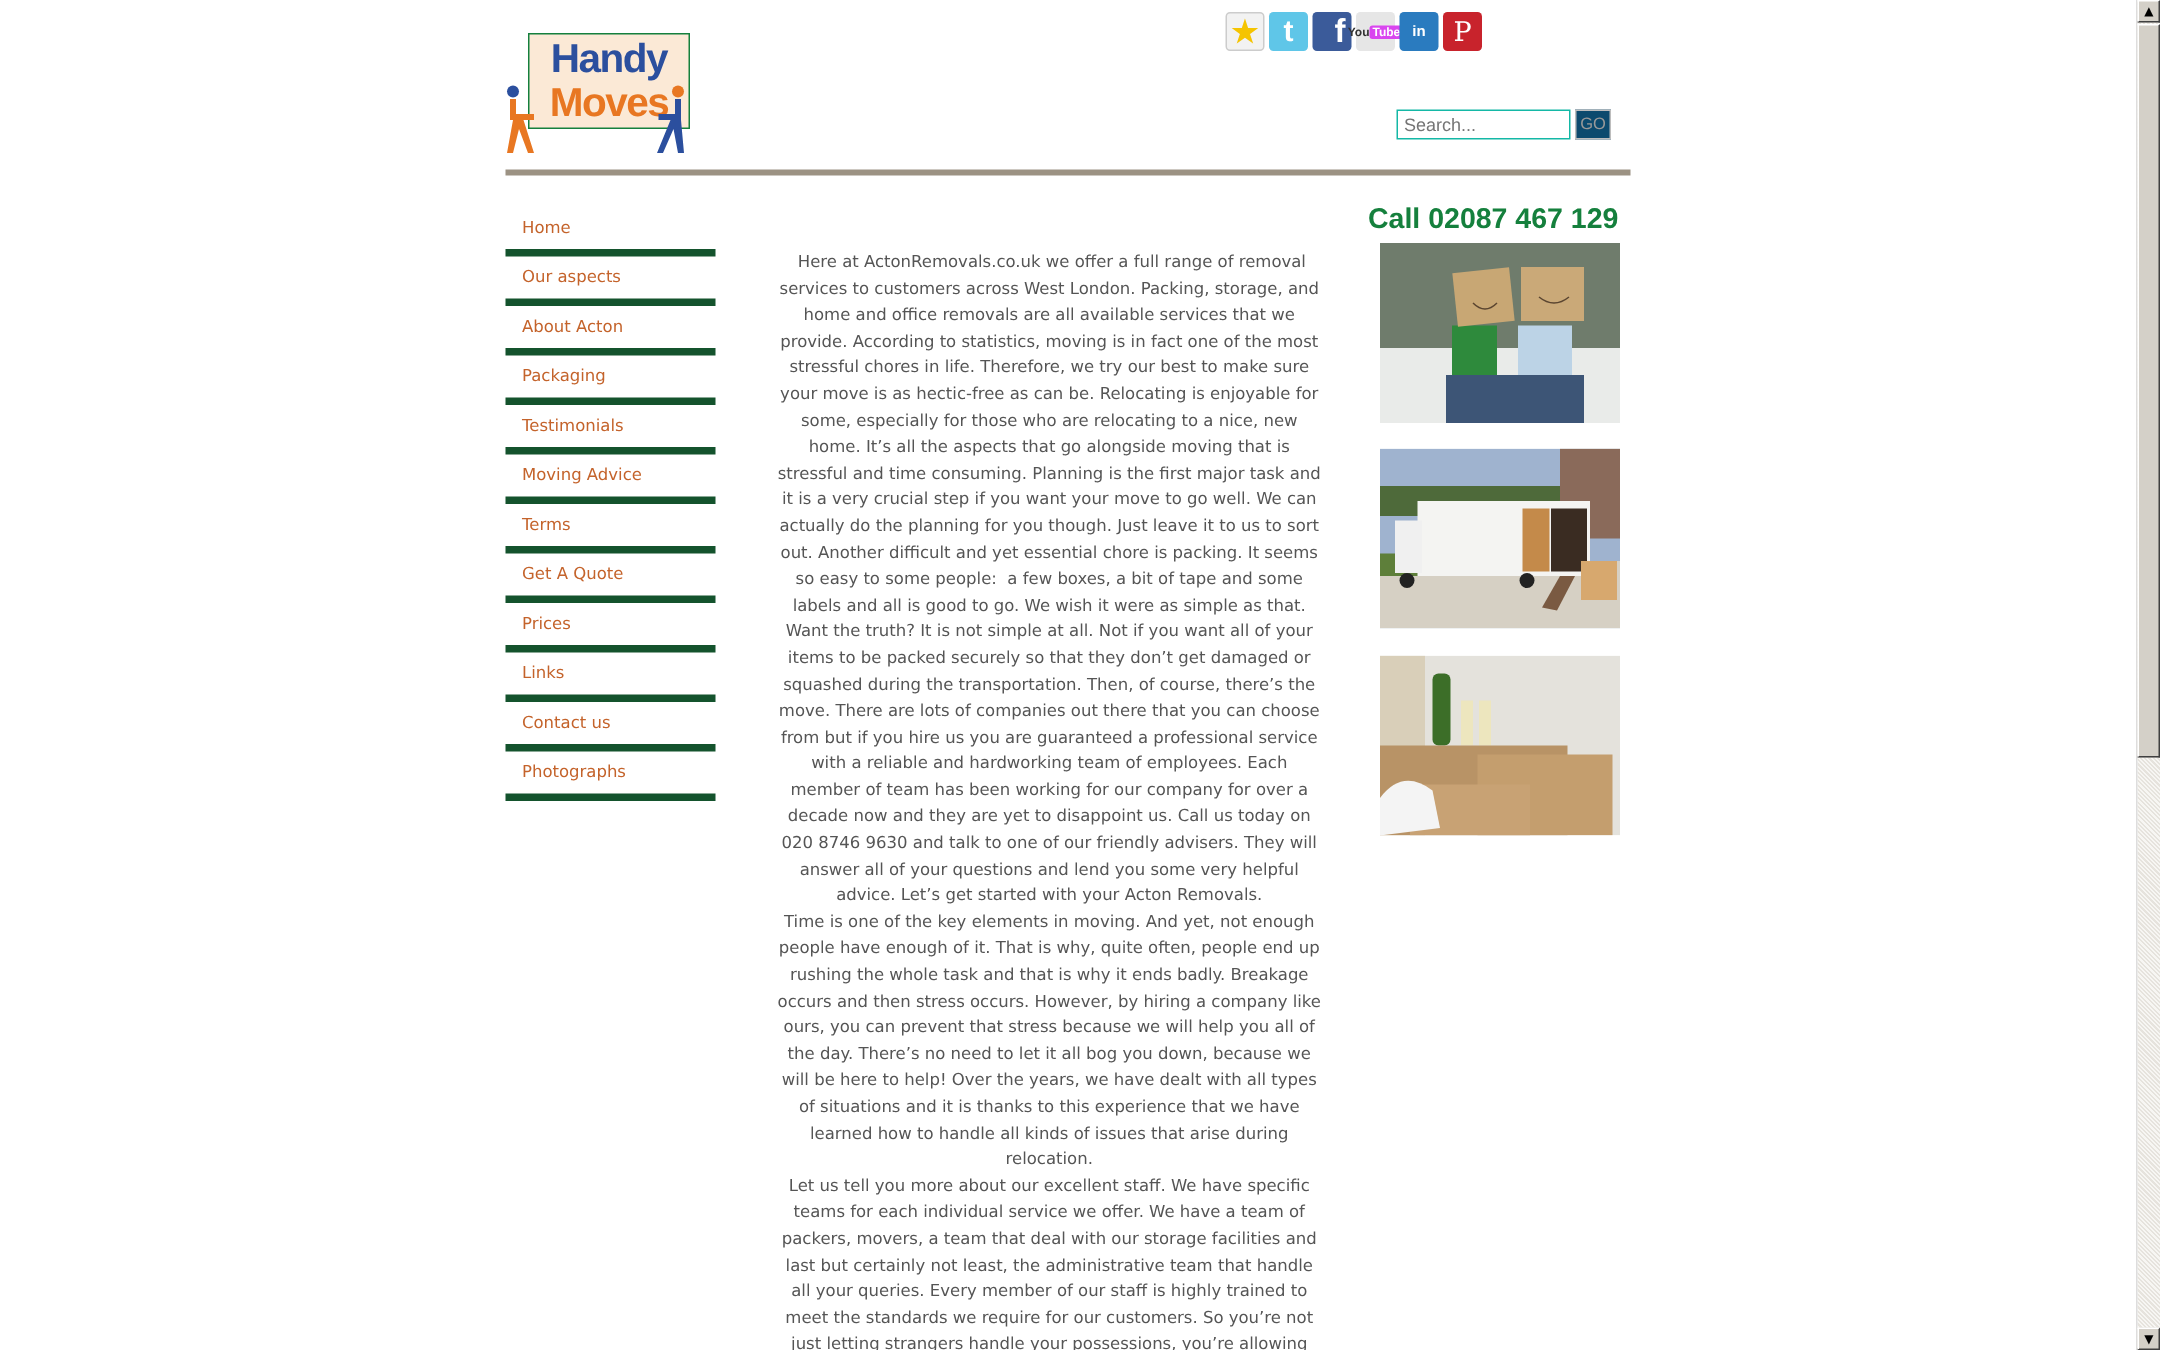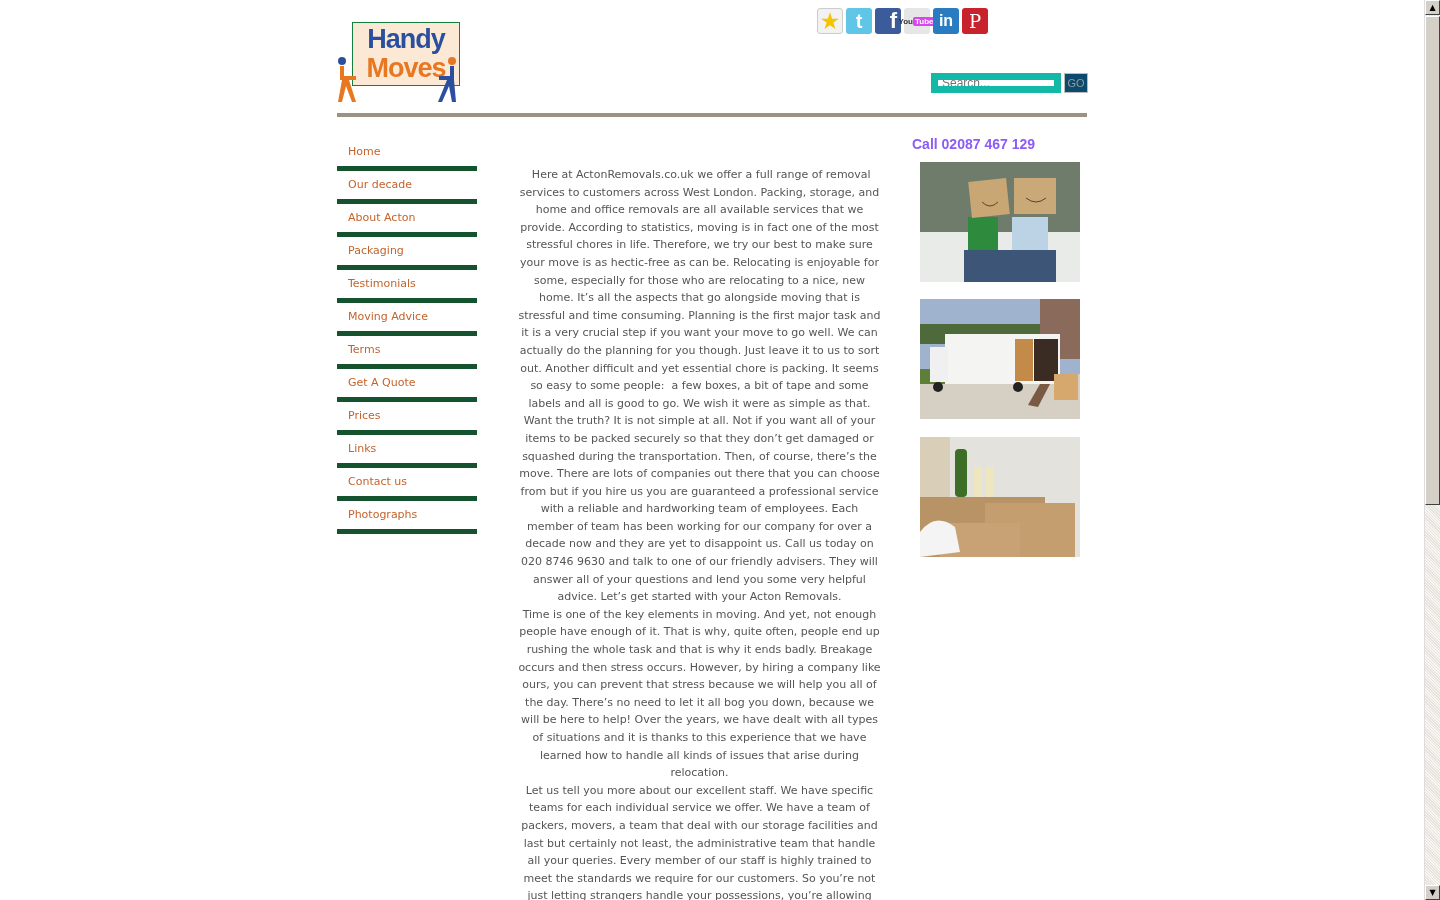--- a/index.html
+++ b/index.html
@@ -9,38 +9,38 @@
   
   .logo { position:absolute; left:0; top:6px; width:122px; height:100px; }
   .logo .board { position:absolute; left:15px; top:16px; width:108px; height:64px; background:#fbe9d6; border:1px solid #15803d; box-sizing:border-box; }
   .logo .w1 { position:absolute; left:0; width:100%; text-align:center; font-family:"Liberation Sans", sans-serif; font-weight:bold; font-size:27px; line-height:28px; letter-spacing:-1px; }
   .logo .handy { top:2px; color:#2b4f9e; }
   .logo .moves { top:31px; color:#e87722; }
   .logo .man { position:absolute; top:50px; }
   .social { position:absolute; left:480px; top:8px; display:flex; gap:3px; }
   .social .ico { width:26px; height:26px; border-radius:3px; display:flex; align-items:center; justify-content:center; color:#fff; font-family:"Liberation Sans", sans-serif; font-weight:bold; box-sizing:border-box; }
   .search { position:absolute; left:594px; top:73px; display:flex; gap:3px; }
-  .search input { width:130px; height:20px; border:7px solid #14b8a6; box-sizing:border-box; font-family:"Liberation Sans", sans-serif; font-size:12px; color:#999; padding:1px 4px; }
+  .search input { width:116px; height:20px; border:1px solid #14b8a6; box-sizing:border-box; font-family:"Liberation Sans", sans-serif; font-size:12px; color:#999; padding:1px 4px; }
   .search button { width:24px; height:20px; border:1px solid #bdbdbd; background:#0c4a6e; color:#999; font-family:Liberation Sans, sans-serif; font-size:11px; padding:0; }
   .rule { position:absolute; left:0; top:113px; width:750px; height:4px; background:#9c9283; }
 
   
   .nav { position:absolute; left:0; top:138px; width:140px; }
   .nav .item { display:block; height:28px; border-bottom:5px solid #14532d; font-family:"DejaVu Sans", sans-serif; font-size:11px; color:#c4632b; padding-left:11px; line-height:28px; margin-top:0; cursor:pointer; text-decoration:none; }
   .nav .item:first-child { line-height:28px; }
 
   
   .content { position:absolute; left:180px; top:128px; width:365px; font-size:11px; color:#555; line-height:17.6px; }
   .content .title { margin:0; font-size:11px; font-weight:normal; color:#555; line-height:17px; }
   .content p { margin:0;text-align:center; }
   .content .body { margin-top:38px; }
 
   
   .right { position:absolute; left:575px; top:136px; width:175px; }
-  .phone { font-family:"Liberation Sans", sans-serif; font-weight:bold; font-size:14px; color:#8b5cf6; margin:0; }
+  .phone { font-family:"Liberation Sans", sans-serif; font-weight:bold; font-size:19px; color:#15803d; margin:0; }
   .photo { position:absolute; left:8px; width:160px; height:120px; overflow:hidden; }
 
   
   .scrollbar { position:absolute; left:1424px; top:0; width:16px; height:900px; background:repeating-linear-gradient(45deg,#e6e3dd 0 1px,#f7f6f3 1px 2px); border-left:1px solid #ddd; box-sizing:border-box; }
   .scrollbar .btn { position:absolute; left:0; width:15px; height:15px; background:#d4d0c8; border:1px solid #fff; border-right-color:#404040; border-bottom-color:#404040; box-sizing:border-box; font-size:8px; line-height:13px; text-align:center; color:#000; }
   .scrollbar .thumb { position:absolute; left:0; top:16px; width:15px; height:489px; background:#d4d0c8; border:1px solid #fff; border-right-color:#404040; border-bottom-color:#404040; box-sizing:border-box; }
 </style>
 </head>
 <body>
 
@@ -72,38 +72,38 @@
     <div class="ico" style="background:#5fc6e8;font-size:20px;">
         <span>t</span>
       </div>
     <div class="ico" style="background:#3b5b9a;font-size:22px;align-items:flex-end;justify-content:flex-end;padding-right:4px;">
         <span>f</span>
       </div>
     <div class="ico" style="background:#e6e6e6;color:#cc2222;font-size:8px;line-height:9px;text-align:center;flex-direction:row;">
         <span style="color:#333;">You</span>
         <span style="background:#d946ef;color:#fff;padding:0 2px;border-radius:2px;">Tube</span>
       </div>
-    <div class="ico" style="background:#2a7bbf;font-size:16px;">
+    <div class="ico" style="background:#2a7bbf;font-size:10px;">
         <span>in</span>
       </div>
     <div class="ico" style="background:#c8232c;font-size:18px;font-family:'DejaVu Serif',serif;font-weight:normal;">
         <span>P</span>
       </div>
   </div>
 
   <div class="search">
     <input type="text" placeholder="Search..." style="">
     <button>GO</button>
   </div>
 
   <div class="rule"></div>
 
   <nav class="nav">
     <a class="item">Home</a>
-    <a class="item">Our decade</a>
+    <a class="item">Our aspects</a>
     <a class="item">About Acton</a>
     <a class="item">Packaging</a>
     <a class="item">Testimonials</a>
     <a class="item">Moving Advice</a>
     <a class="item">Terms</a>
     <a class="item">Get A Quote</a>
     <a class="item">Prices</a>
     <a class="item">Links</a>
     <a class="item">Contact us</a>
     <a class="item">Photographs</a>

